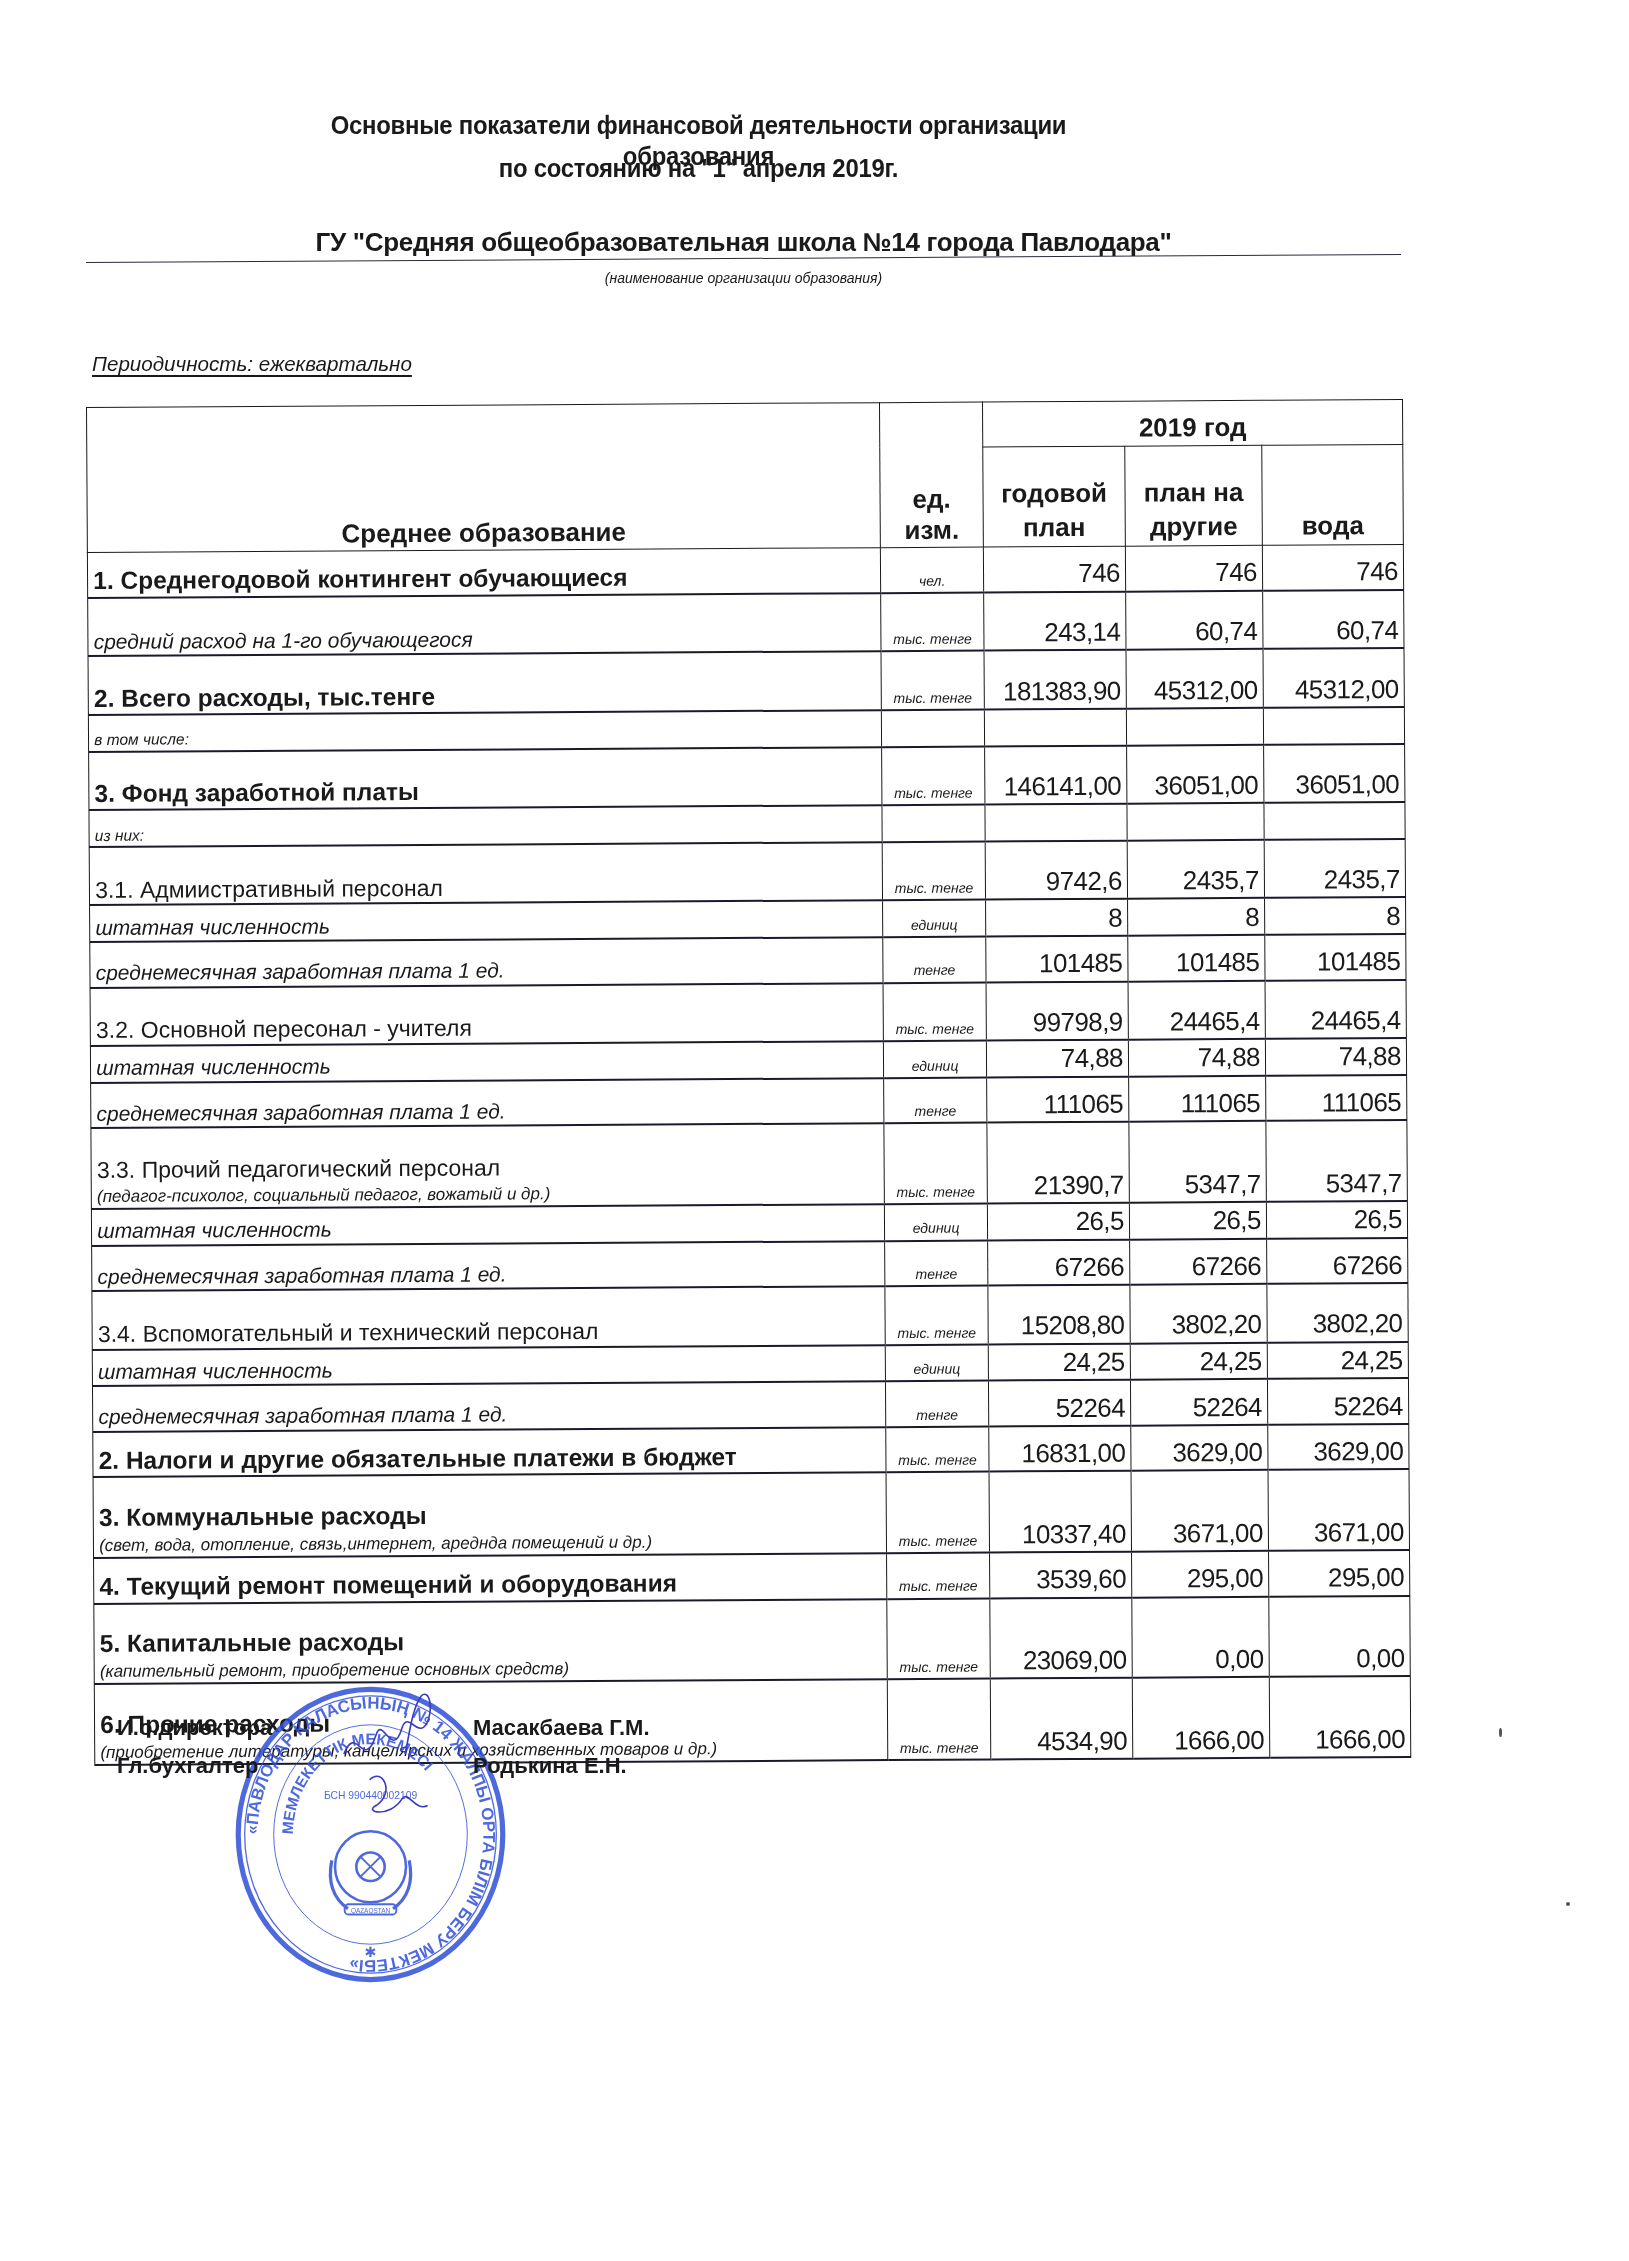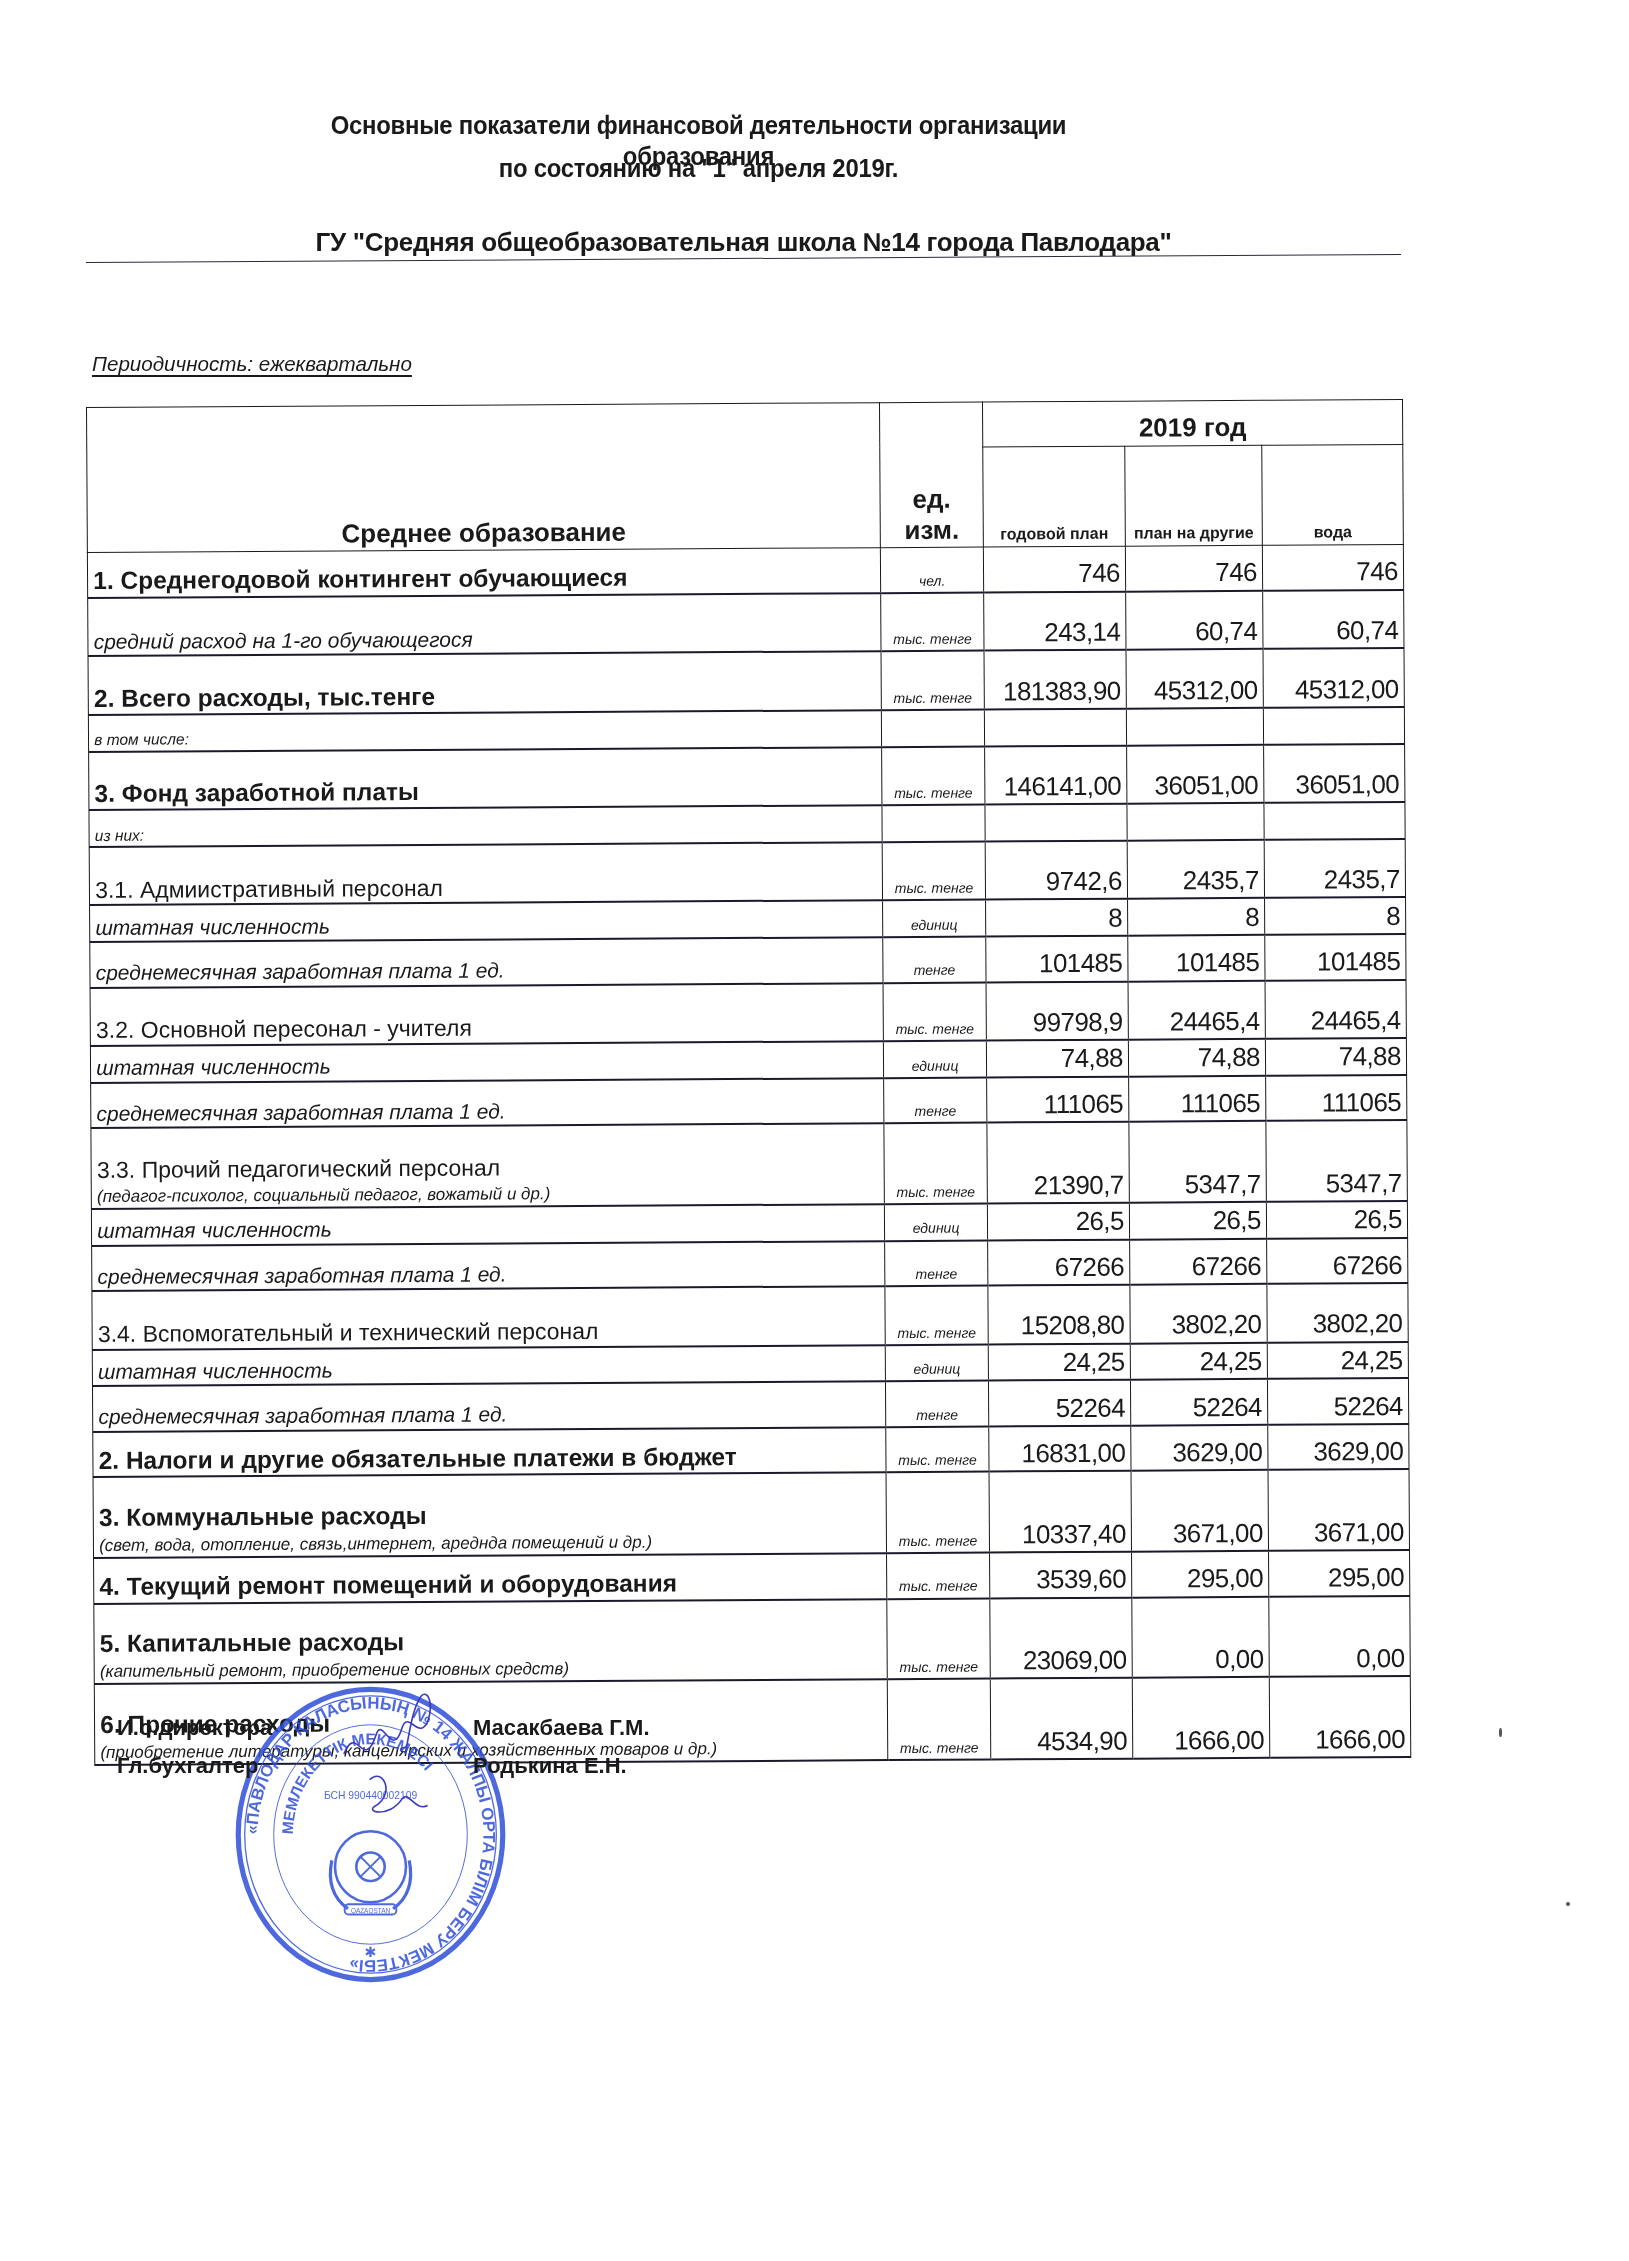--- a/index.html
+++ b/index.html
@@ -42,21 +42,21 @@
   table.report tr.bline td { border-bottom: 2.6px solid #1a1a2a; }
   col.c-name { width: 793px; }
   col.c-unit { width: 103px; }
   col.c-val  { width: 142px; }
   col.c-val2 { width: 137px; }
   col.c-val3 { width: 141px; }
 
   th.h-main { font-size: 26px; font-weight: bold; vertical-align: middle; text-align: center; }
   th.h-unit { font-size: 26px; font-weight: bold; vertical-align: middle; text-align: center; line-height: 1.2; }
   th.h-year { font-size: 26px; font-weight: bold; text-align: center; vertical-align: middle; height: 41px; }
-  th.h-sub  { font-size: 16px; font-weight: bold; text-align: center; vertical-align: middle; line-height: 1.3; height: 97px; }
+  th.h-sub  { font-size: 26px; font-weight: bold; text-align: center; vertical-align: middle; line-height: 1.3; height: 97px; }
 
   td.name { font-size: 23px; line-height: 1.15; }
   td.name.bold { font-weight: bold; font-size: 24.5px; }
   td.name.ital { font-style: italic; font-size: 21px; }
   td.name.small-ital { font-style: italic; font-size: 15.5px; }
   td.name .sub { display: block; font-style: italic; font-weight: normal; font-size: 17px; margin-top: 3.9px; }
   td.unit { font-style: italic; font-size: 14px; text-align: center; line-height: 1.35; vertical-align: middle; }
   td.val { font-size: 26px; text-align: right; letter-spacing: -0.6px; padding-right: 2.6px; }
   tr.r-tall td { height: 54px; }
   tr.r-mid td { height: 41px; }
@@ -76,20 +76,21 @@
 </head>
 <body>
 
 <div class="page">
 
   <div class="title l1">Основные показатели финансовой деятельности организации образования</div>
   <div class="title l2">по состоянию на "1" апреля 2019г.</div>
 
   <div class="org-name">ГУ "Средняя общеобразовательная школа №14 города Павлодара"</div>
   <div class="org-line"></div>
+  <div class="org-caption">(наименование организации образования)</div>
 
   <div class="periodicity">Периодичность: ежеквартально</div>
 
   <table class="report">
     <colgroup>
       <col class="c-name">
         <col class="c-unit">
         <col class="c-val">
         <col class="c-val2">
         <col class="c-val3">

